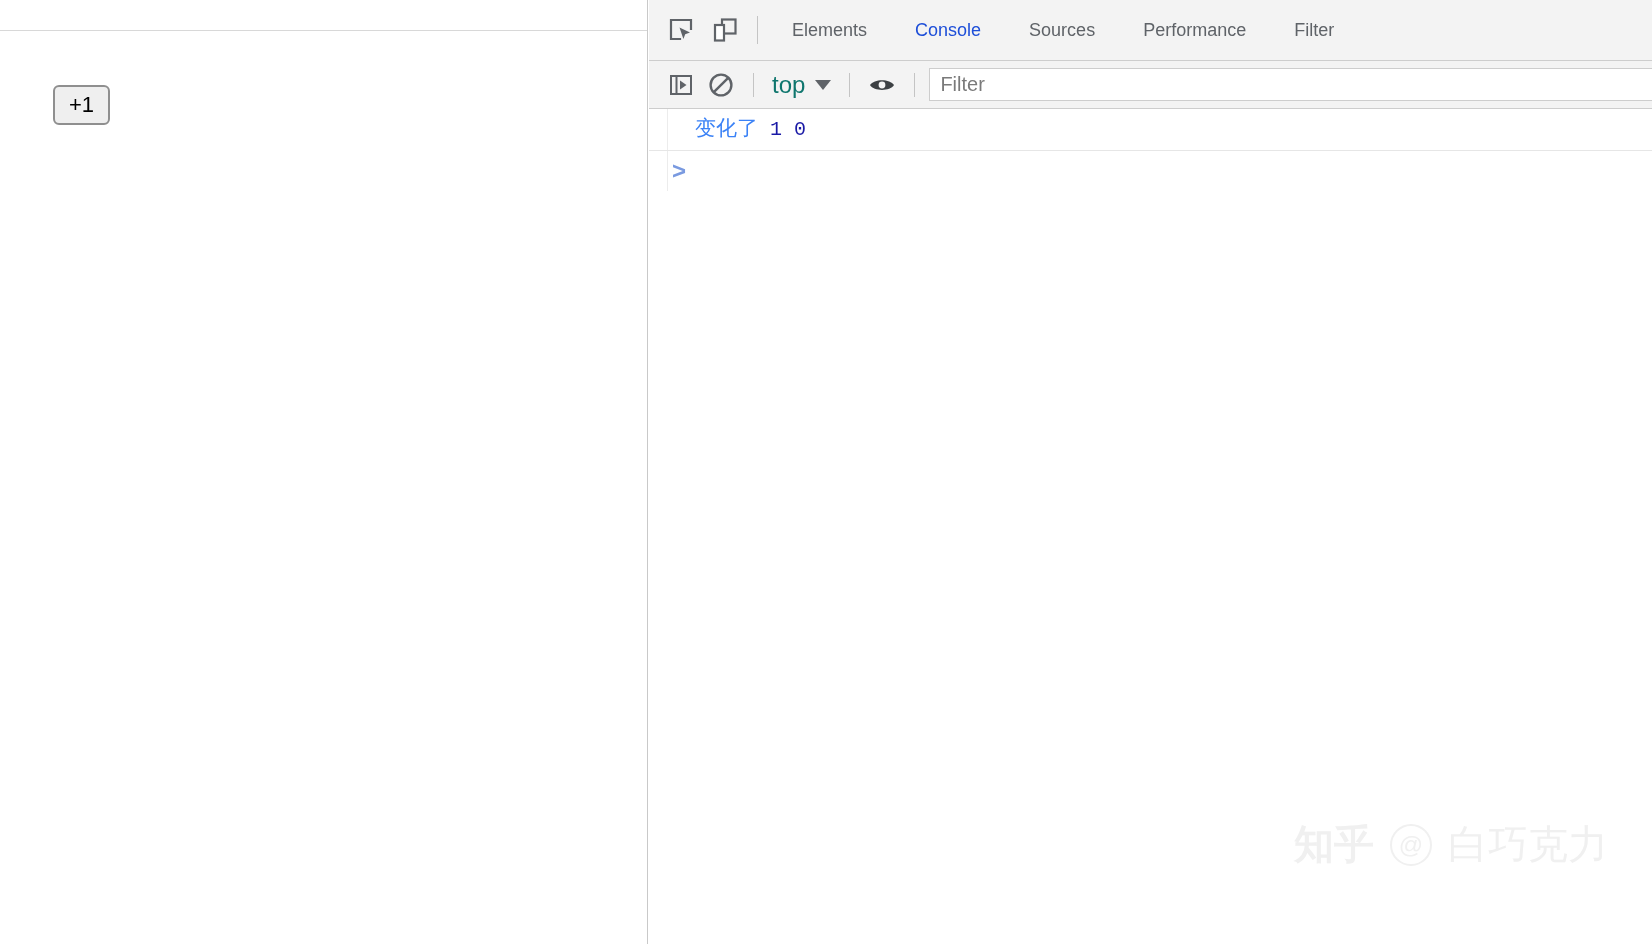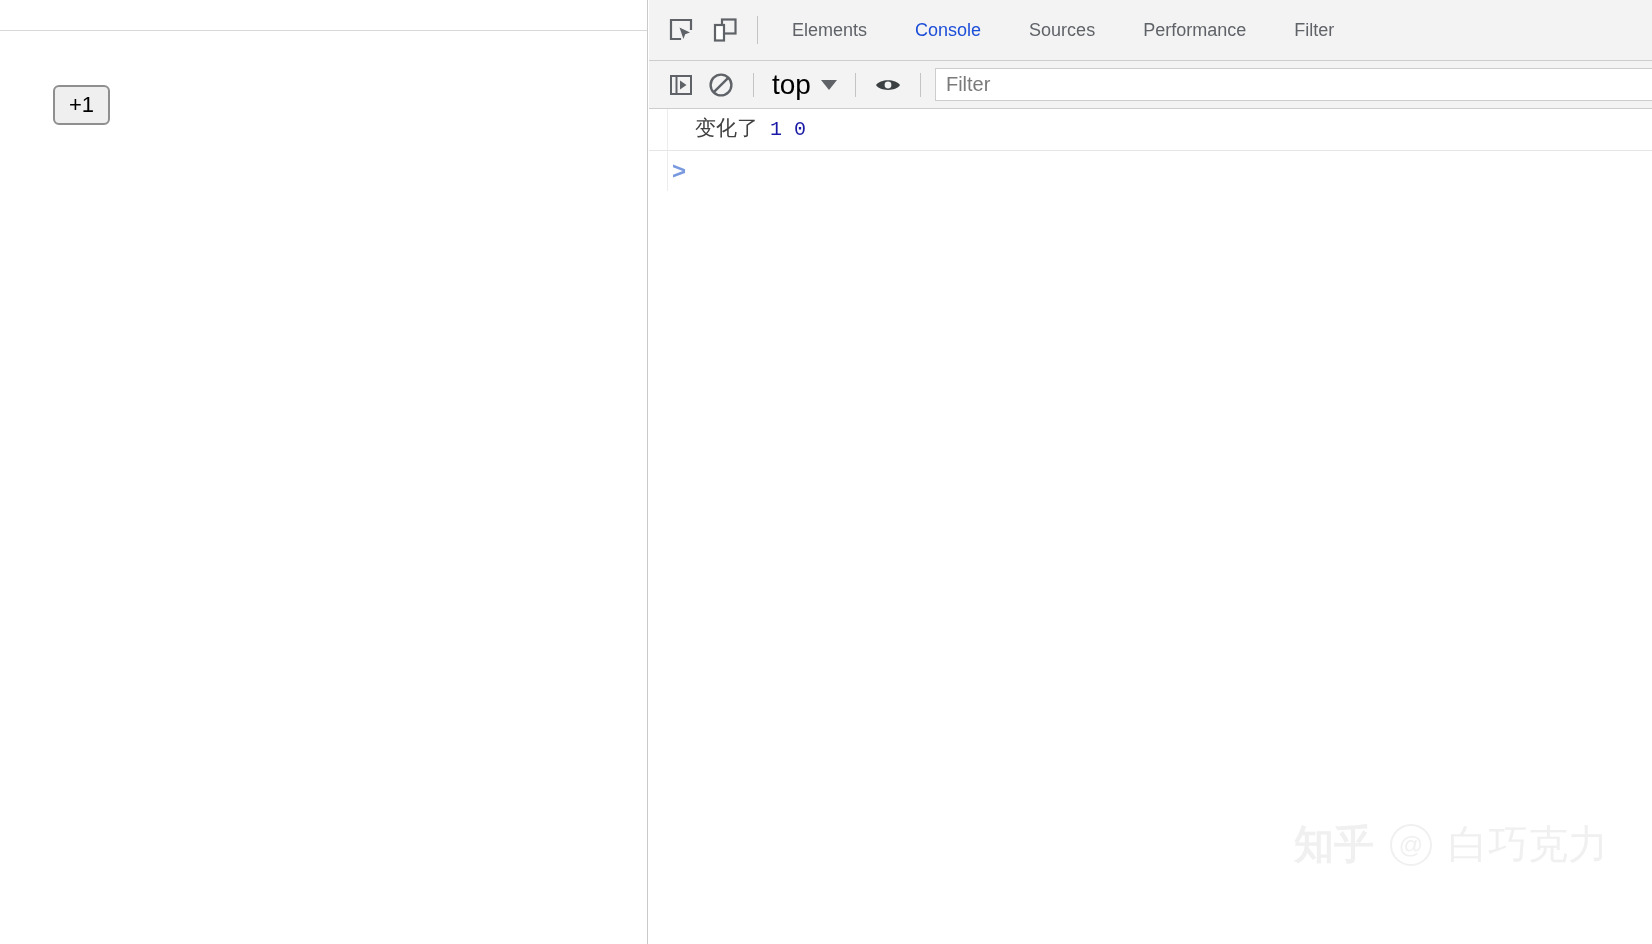--- a/index.html
+++ b/index.html
@@ -155,22 +155,22 @@
     height: 24px;
     background: #c4c4c4;
     margin: 0 12px;
     flex: 0 0 auto;
   }
   .ct-context {
     display: flex;
     align-items: center;
     gap: 10px;
     padding: 0 6px;
-    font-size: 28px;
-    color: #000000;
+    font-size: 24px;
+    color: #0f766e;
     cursor: pointer;
     flex: 0 0 auto;
   }
   .ct-caret {
     width: 0; height: 0;
     border-left: 8px solid transparent;
     border-right: 8px solid transparent;
     border-top: 10px solid #5f6368;
   }
   .ct-filter {
@@ -221,21 +221,21 @@
     font-size: 21px;
     line-height: 1.35;
     color: #202124;
     display: flex;
     align-items: baseline;
     gap: 12px;
     white-space: nowrap;
   }
   .msg-text {
     font-family: "Liberation Sans", "DejaVu Sans", sans-serif;
-    color: #404040;
+    color: #3b82f6;
   }
   .msg-num {
     font-family: "Liberation Mono", "DejaVu Sans Mono", monospace;
     font-size: 20px;
     color: #1a1aa6;
   }
   .console-prompt {
     position: relative;
     display: flex;
     align-items: center;

